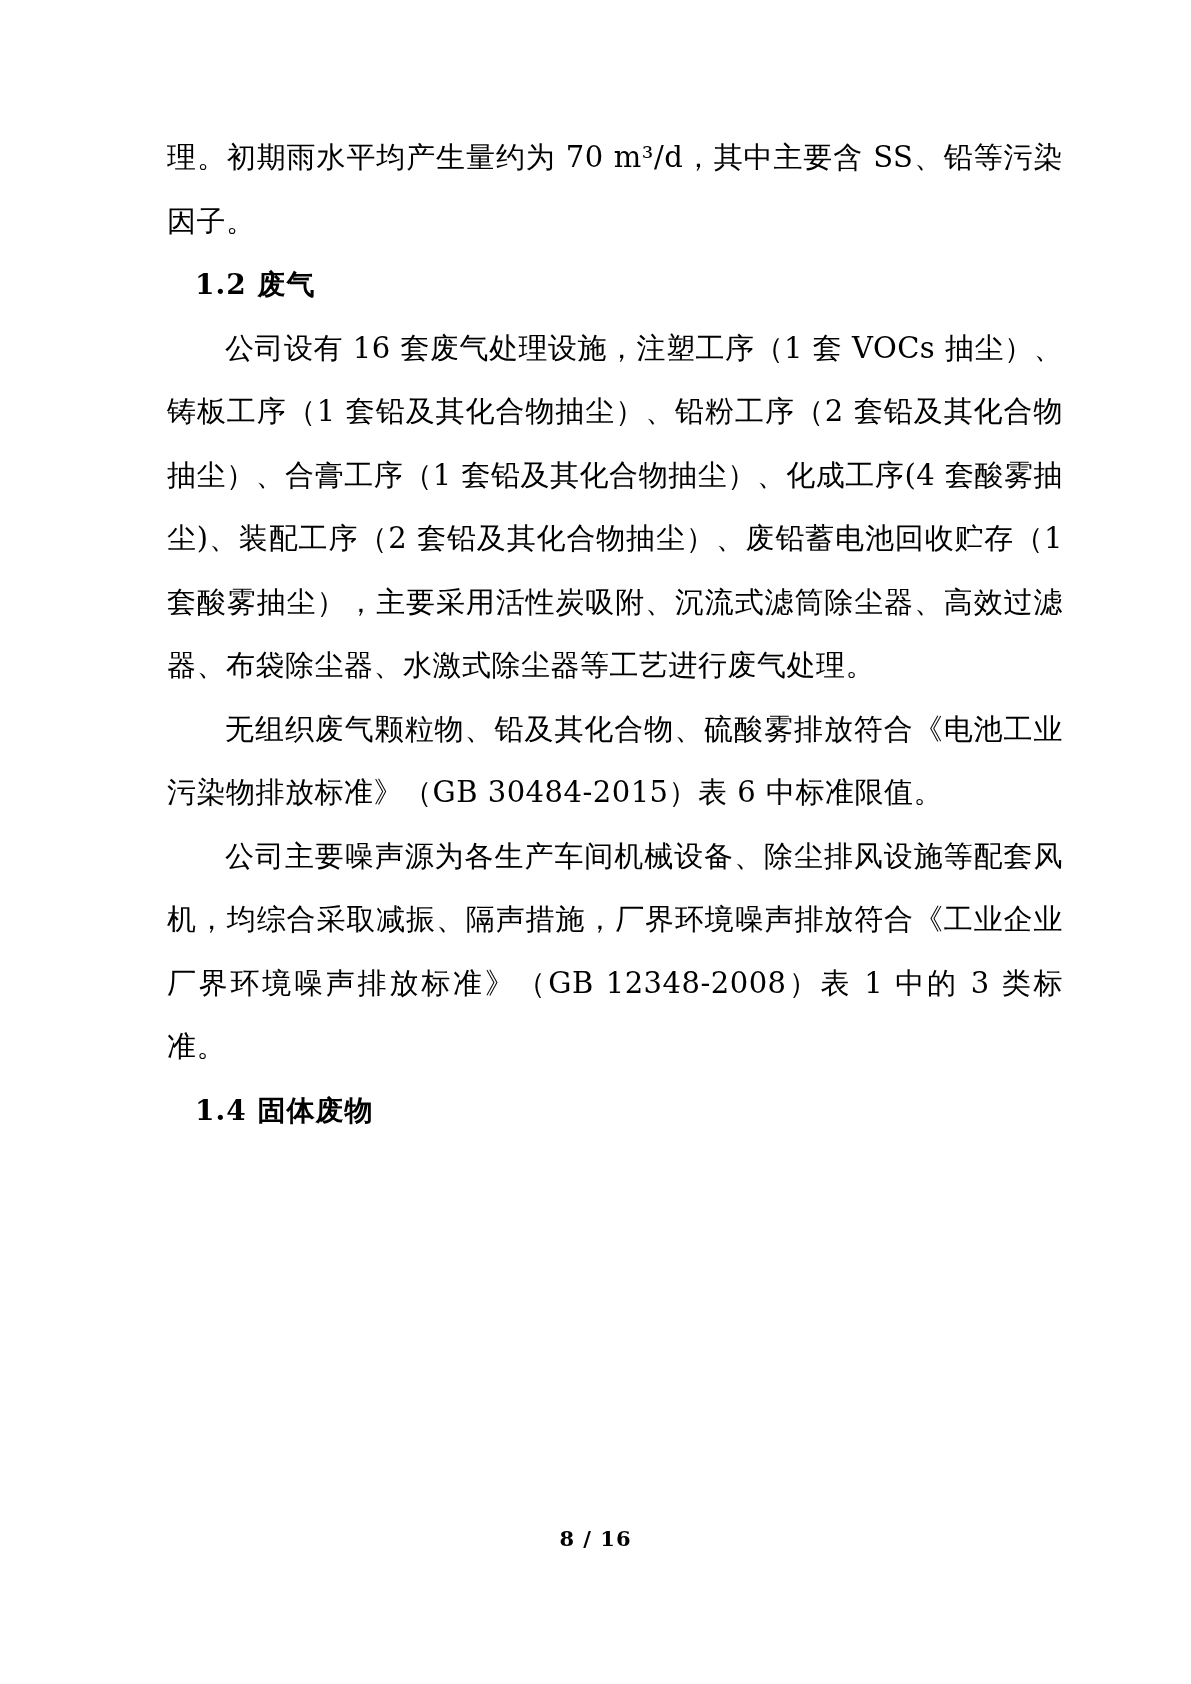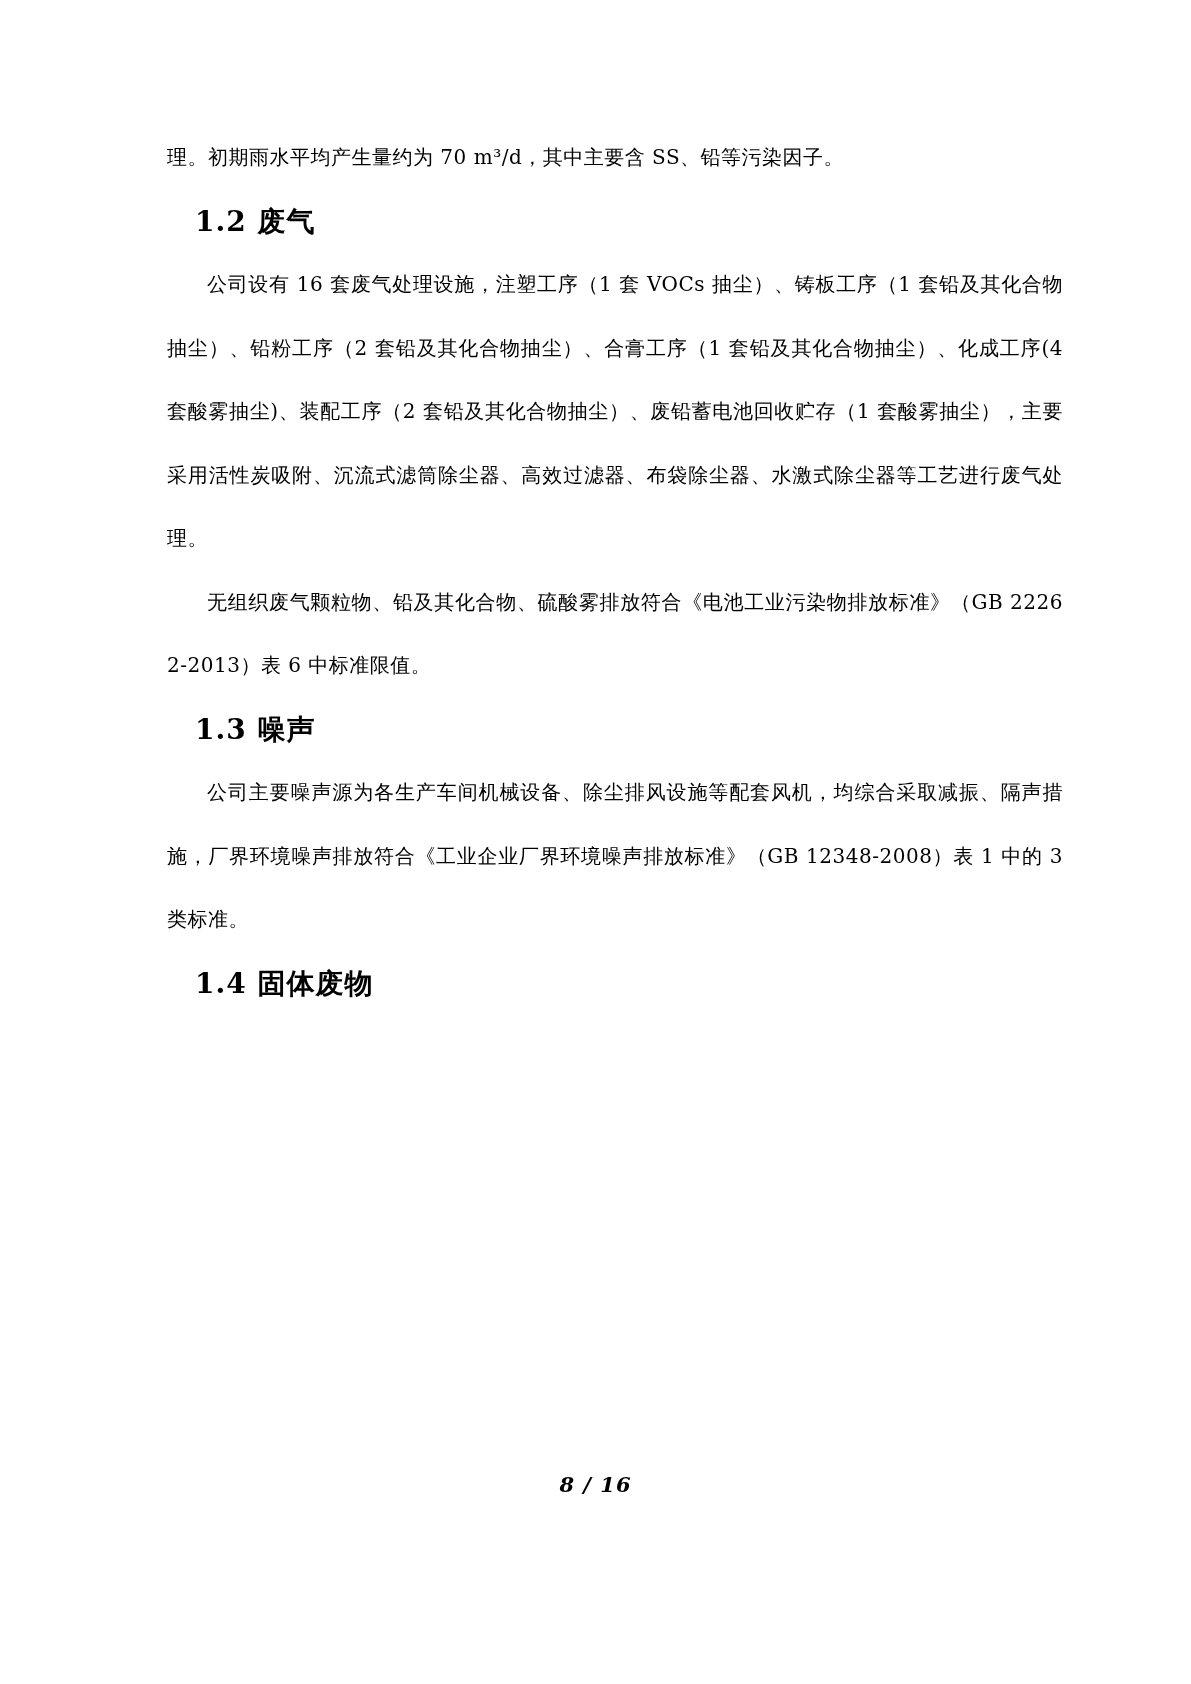--- a/index.html
+++ b/index.html
@@ -17,21 +17,21 @@
     overflow: hidden;
   }
   .content {
     position: absolute;
     left: 167px;
     top: 126px;
     width: 896px;
   }
   .block {
     margin: 0;
-    font-size: 20px;
+    font-size: 29px;
     line-height: 63.5px;
     text-align: justify;
     letter-spacing: 0.5px;
     word-break: break-all;
   }
   .block.cont {
     text-indent: 0;
   }
   .block.para {
     text-indent: 2em;
@@ -40,38 +40,36 @@
     margin: 0;
     padding-left: 28px;
     font-size: 28px;
     line-height: 63.5px;
     font-weight: 700;
     text-align: left;
     letter-spacing: 1px;
   }
   .footer {
     position: absolute;
-    top: 1472px;
+    top: 1526px;
     left: 0;
     width: 100%;
     text-align: center;
     font-size: 21px;
     font-weight: 700;
     letter-spacing: 1px;
-    font-style: italic;
   }
 </style>
 </head>
 <body>
 
 <div class="page">
   <div class="content">
     <p class="block cont">理。初期雨水平均产生量约为 70 m³/d，其中主要含 SS、铅等污染因子。</p>
     <h2 class="heading">1.2 废气</h2>
     <p class="block para">公司设有 16 套废气处理设施，注塑工序（1 套 VOCs 抽尘）、铸板工序（1 套铅及其化合物抽尘）、铅粉工序（2 套铅及其化合物抽尘）、合膏工序（1 套铅及其化合物抽尘）、化成工序(4 套酸雾抽尘)、装配工序（2 套铅及其化合物抽尘）、废铅蓄电池回收贮存（1 套酸雾抽尘），主要采用活性炭吸附、沉流式滤筒除尘器、高效过滤器、布袋除尘器、水激式除尘器等工艺进行废气处理。</p>
-    <p class="block para">无组织废气颗粒物、铅及其化合物、硫酸雾排放符合《电池工业污染物排放标准》（GB 22262-2013）表 6 中标准限值。</p>
-    <h2 class="heading">1.3 噪声</h2>
+    <p class="block para">无组织废气颗粒物、铅及其化合物、硫酸雾排放符合《电池工业污染物排放标准》（GB 30484-2015）表 6 中标准限值。</p>
     <p class="block para">公司主要噪声源为各生产车间机械设备、除尘排风设施等配套风机，均综合采取减振、隔声措施，厂界环境噪声排放符合《工业企业厂界环境噪声排放标准》（GB 12348-2008）表 1 中的 3 类标准。</p>
     <h2 class="heading">1.4 固体废物</h2>
   </div>
 
   <div class="footer">8 / 16</div>
 </div>
 
 </body></html>

